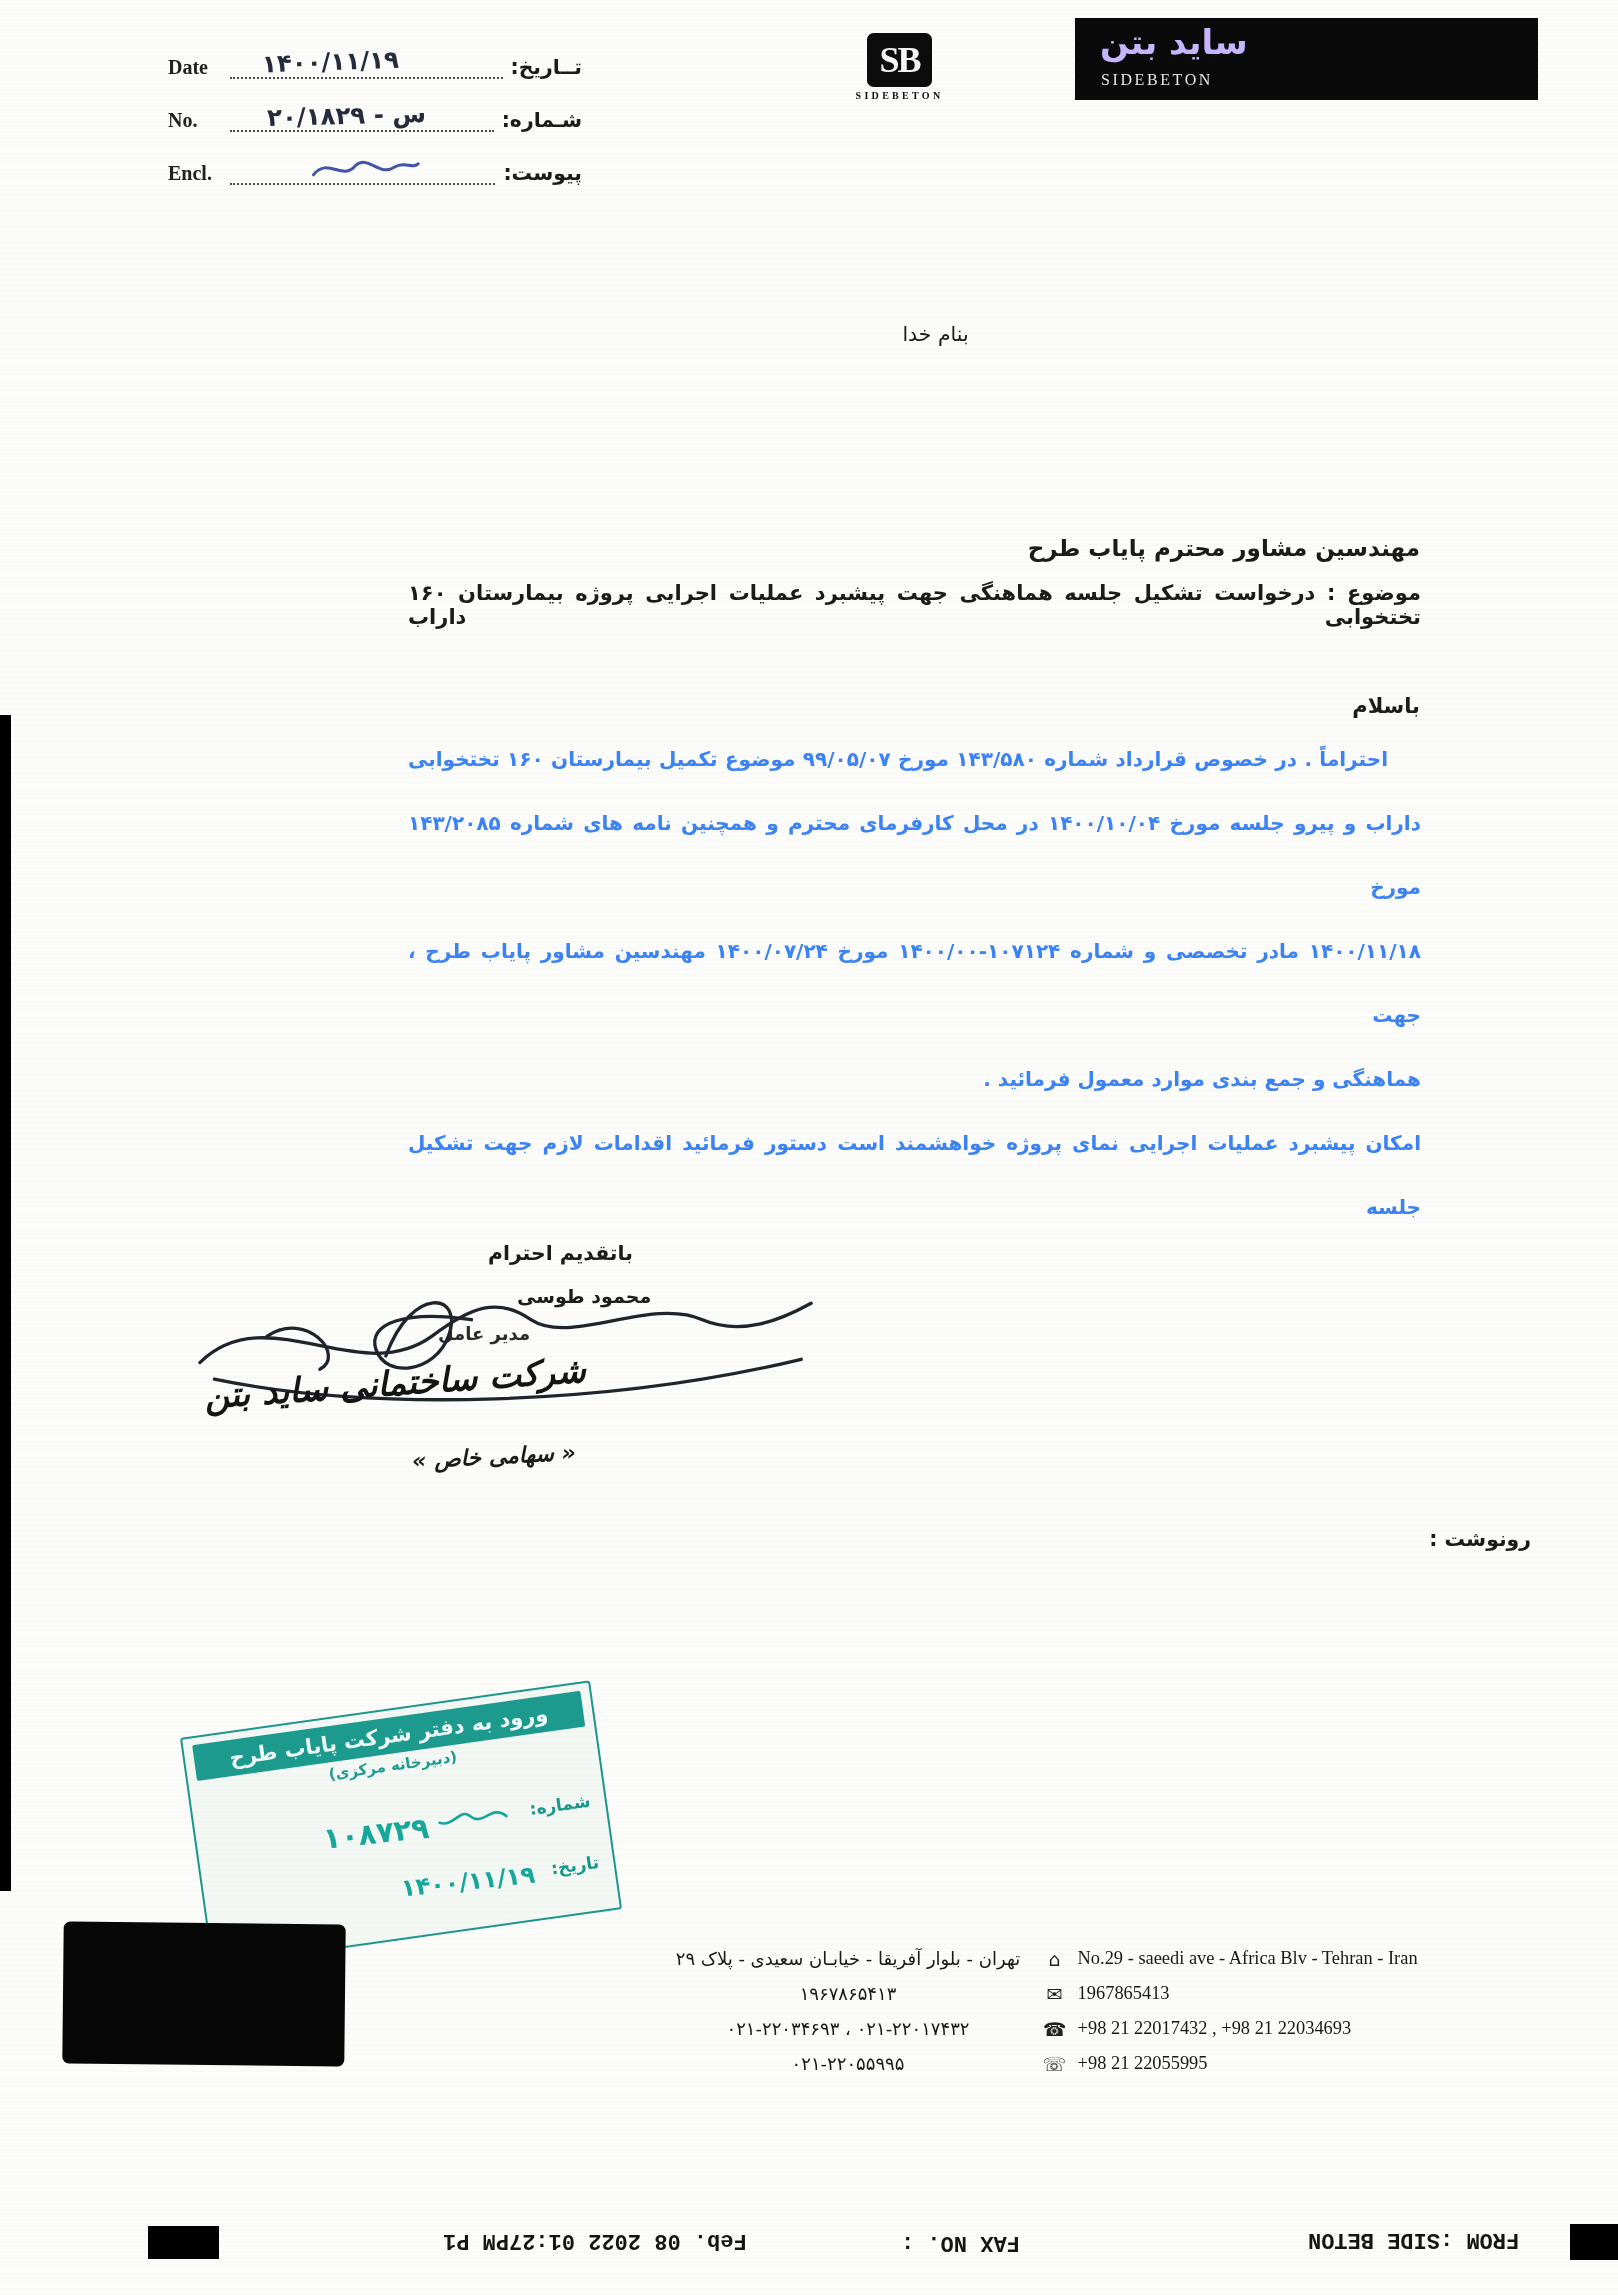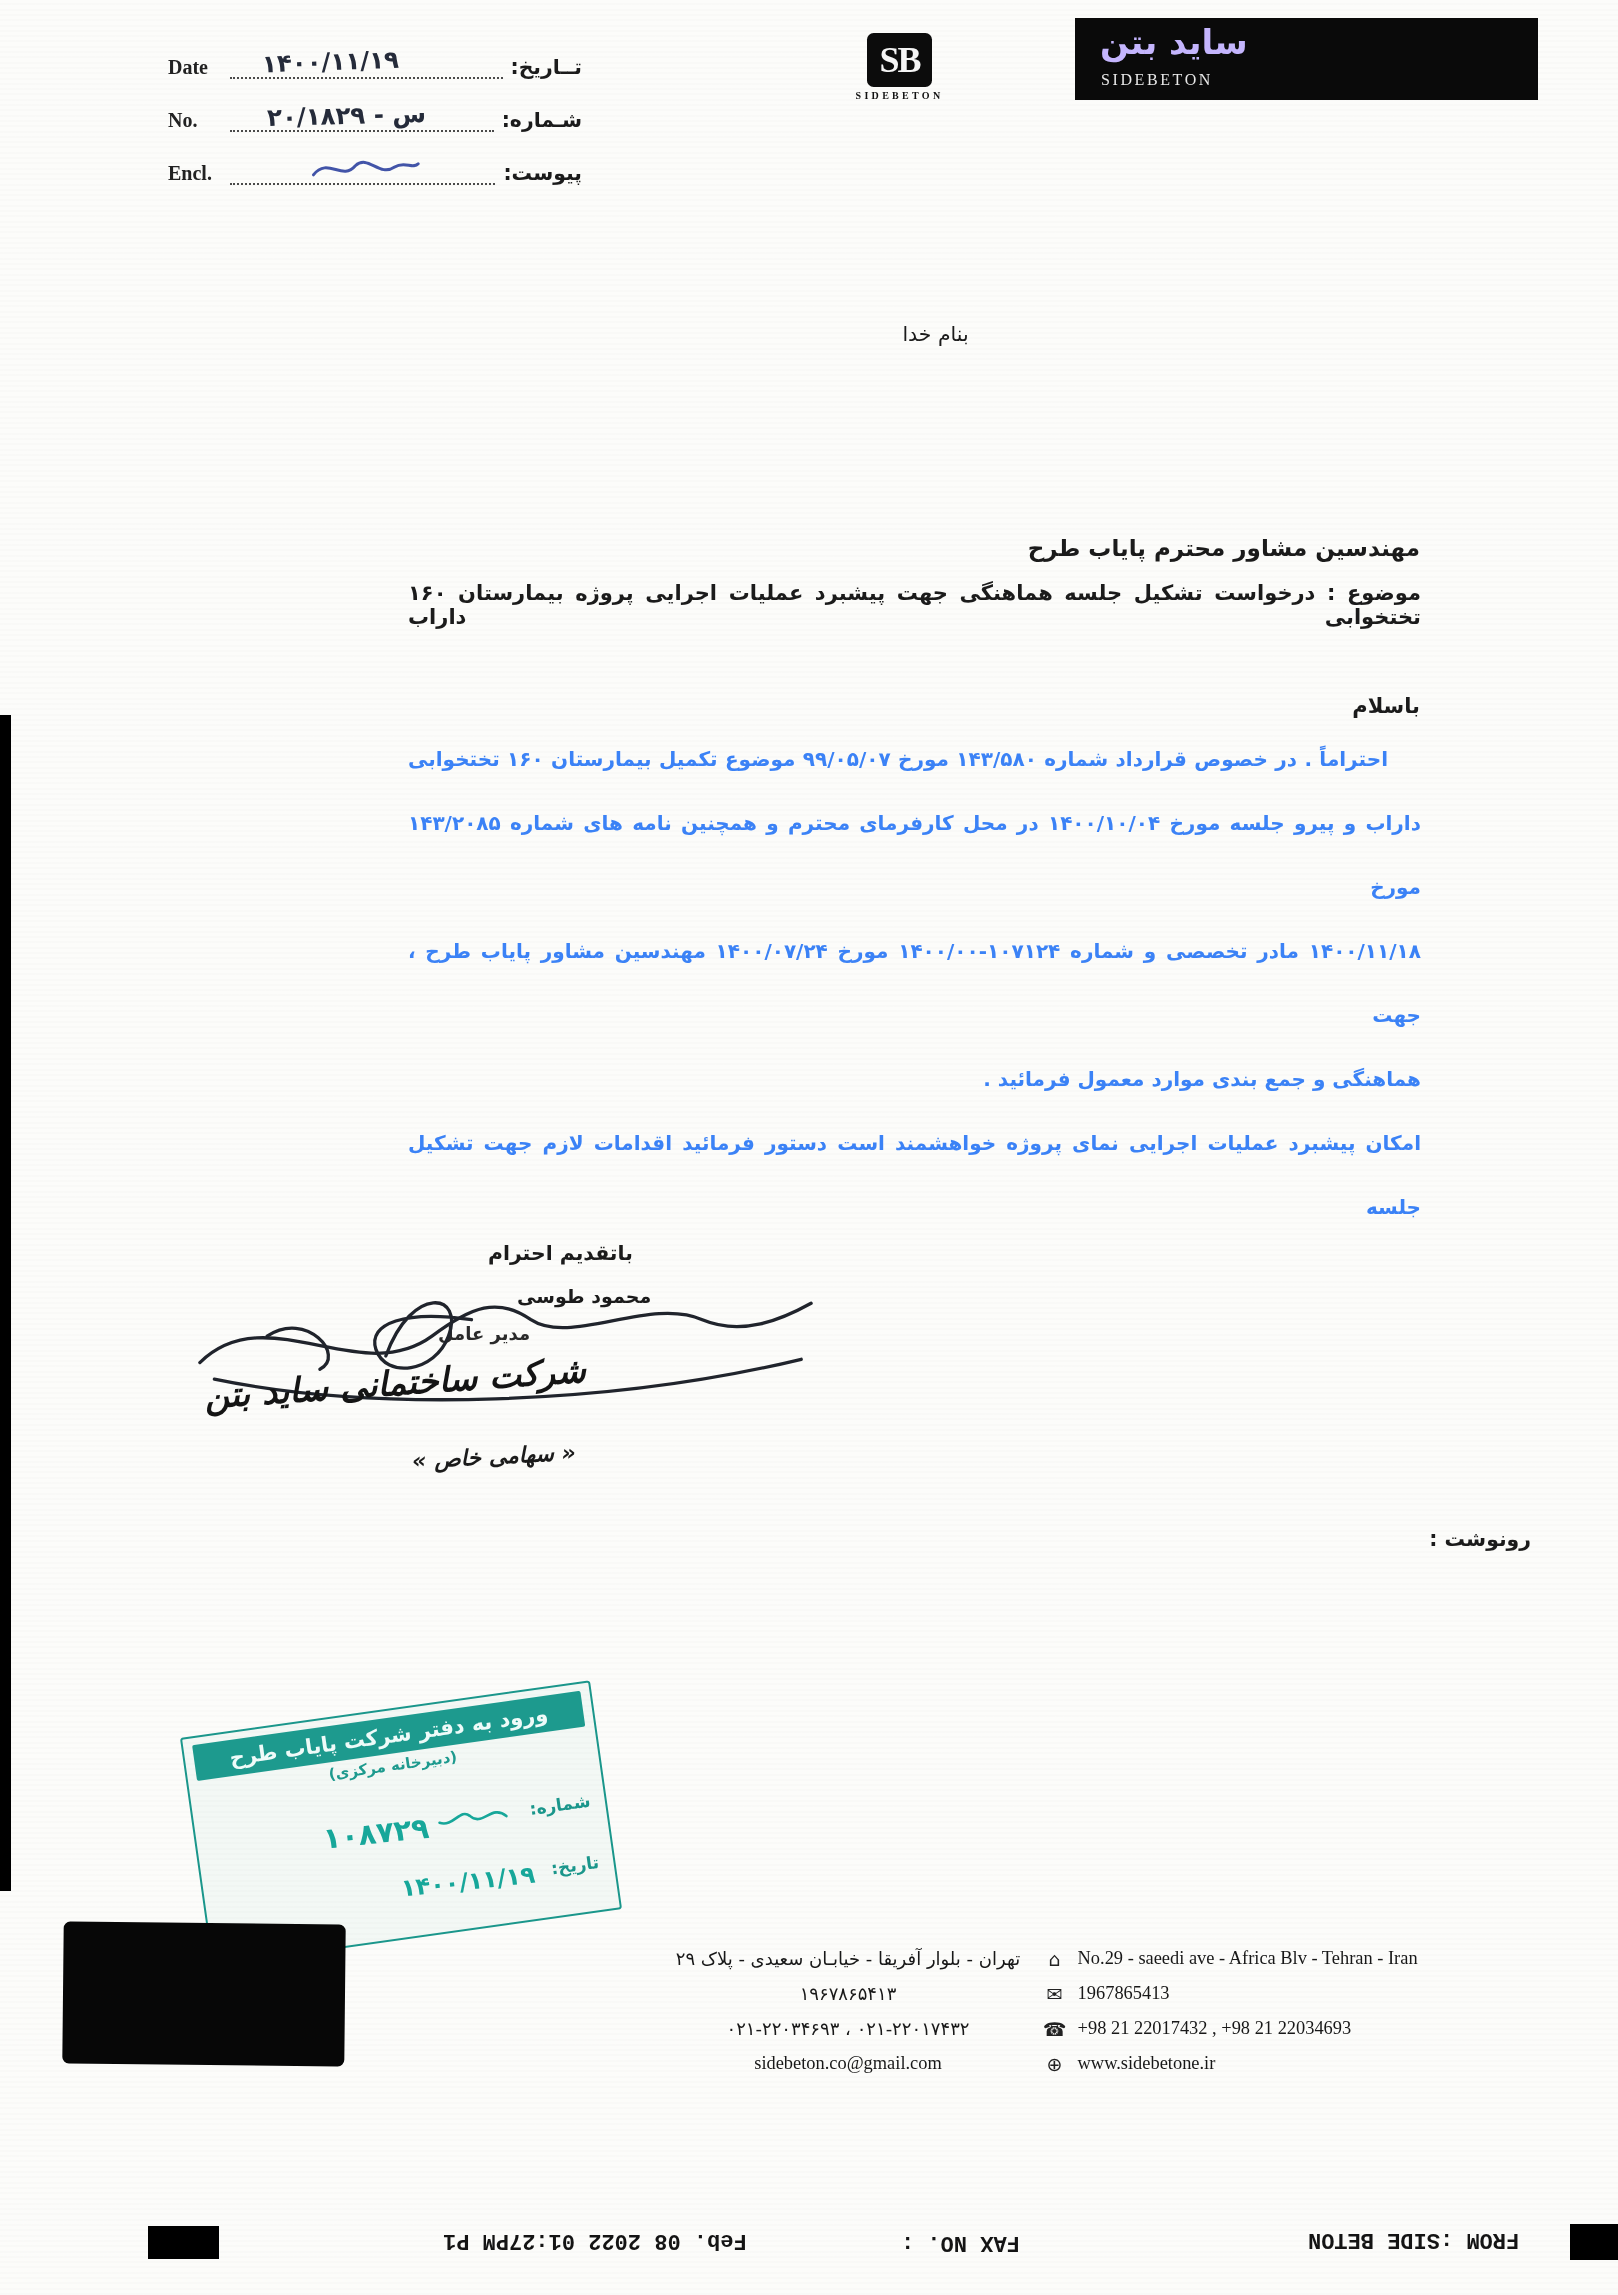--- a/index.html
+++ b/index.html
@@ -182,23 +182,23 @@
       <div class="f-fa">۱۹۶۷۸۶۵۴۱۳</div>
       <div class="f-icon">✉</div>
       <div class="f-en">1967865413</div>
     </div>
     <div class="f-row">
       <div class="f-fa">۰۲۱-۲۲۰۱۷۴۳۲ ، ۰۲۱-۲۲۰۳۴۶۹۳</div>
       <div class="f-icon">☎</div>
       <div class="f-en">+98 21 22017432 , +98 21 22034693</div>
     </div>
     <div class="f-row">
-      <div class="f-fa f-latin">sidebeton.co@gmail.com</div>
-      <div class="f-icon">⊕</div>
-      <div class="f-en">www.sidebetone.ir</div>
+      <div class="f-fa">۰۲۱-۲۲۰۵۵۹۹۵</div>
+      <div class="f-icon">☏</div>
+      <div class="f-en">+98 21 22055995</div>
     </div>
   </div>
 
   <div class="abs fax-black" style="left:148px; top:2226px; width:71px; height:33px;"></div>
   <div class="fax-text" style="left:443px; top:2228px;">Feb. 08 2022 01:27PM P1</div>
   <div class="fax-text" style="left:901px; top:2230px;">FAX NO. :</div>
   <div class="fax-text" style="left:1308px; top:2227px;">FROM :SIDE BETON</div>
   <div class="abs fax-black" style="left:1570px; top:2224px; width:49px; height:36px;"></div>
 
 </div>

